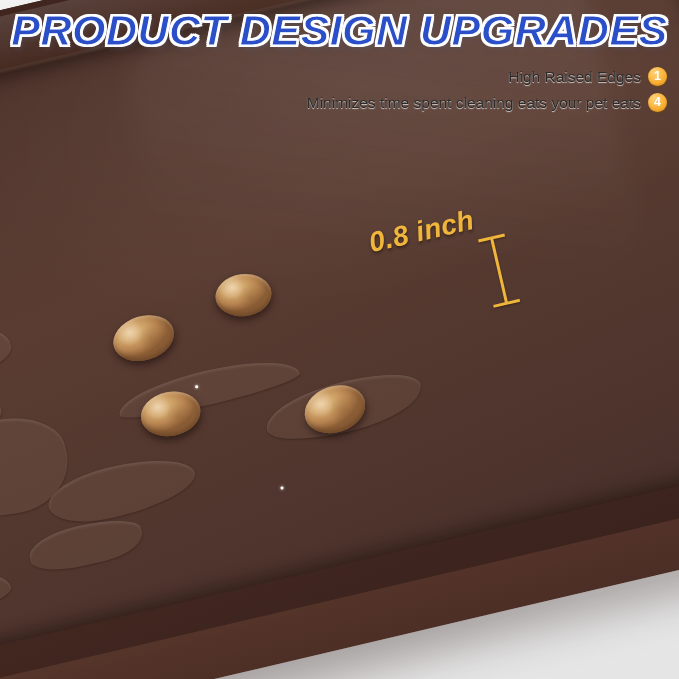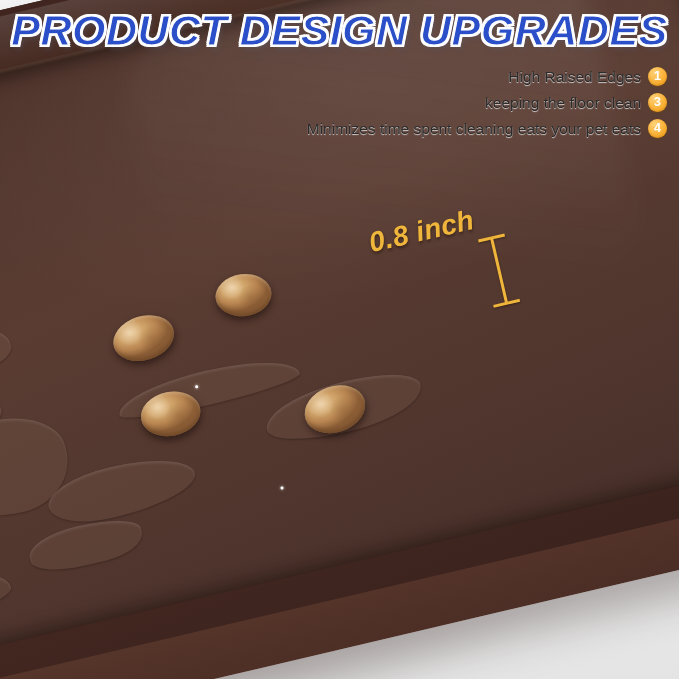--- a/index.html
+++ b/index.html
@@ -151,22 +151,18 @@
   </div>
 
   <div class="title">PRODUCT DESIGN UPGRADES</div>
 
   <div class="bullets">
     <div class="bullet">
       <span class="bullet-text">High Raised Edges</span>
       <span class="badge">1</span>
     </div>
     <div class="bullet">
-      <span class="bullet-text">keeping the floor clean</span>
-      <span class="badge">3</span>
-    </div>
-    <div class="bullet">
       <span class="bullet-text">Minimizes time spent cleaning eats your pet eats</span>
       <span class="badge">4</span>
     </div>
   </div>
 
 </div>
 
 </body></html>

